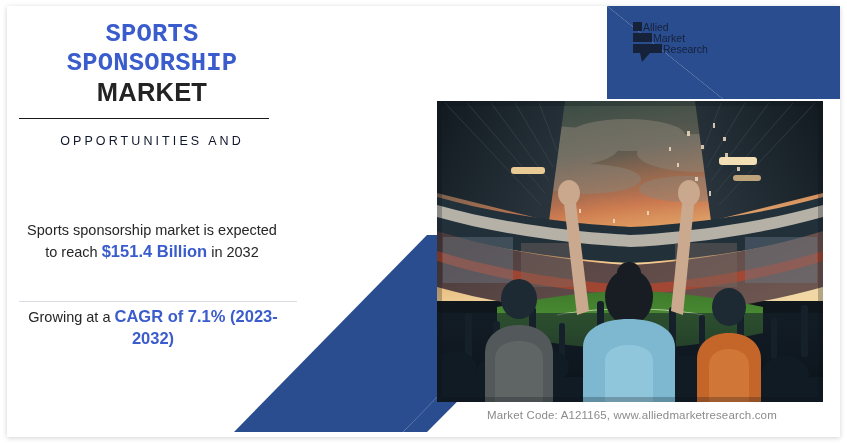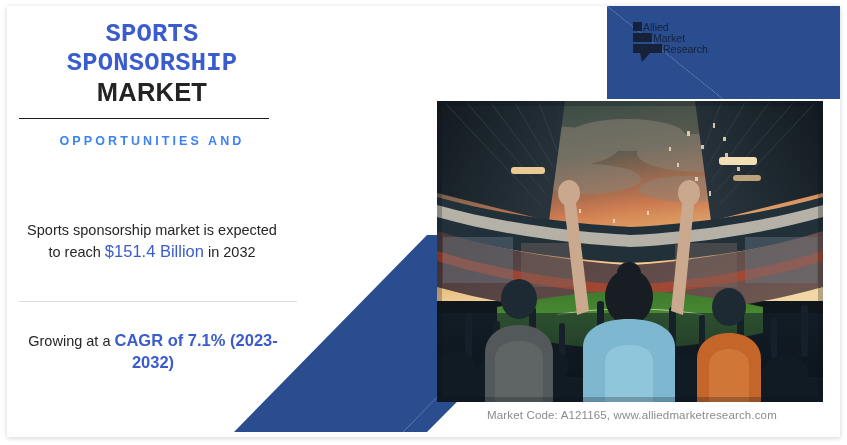--- a/index.html
+++ b/index.html
@@ -73,56 +73,56 @@
   #subtitle-block {
     position: absolute;
     left: 0;
     top: 126px;
     width: 290px;
     text-align: center;
   }
   .subtitle-line {
     display: block;
     font-size: 12.5px;
-    font-weight: bold;
-    color: #3b82f6;
+    font-weight: normal;
+    color: #0f172a;
     letter-spacing: 3.1px;
     line-height: 18.5px;
     text-transform: uppercase;
   }
 
   #market-value-block {
     position: absolute;
     left: 16px;
     top: 214px;
     width: 258px;
     text-align: center;
     font-size: 14.5px;
     line-height: 21px;
     color: #262626;
   }
   #market-value-block .hl {
     color: #3a5ccc;
-    font-weight: normal;
+    font-weight: bold;
     font-size: 16.5px;
   }
 
   #mid-divider {
     position: absolute;
     left: 12px;
     top: 295px;
     width: 278px;
     height: 0;
     border-top: 1px solid #dcdce3;
   }
 
   #cagr-block {
     position: absolute;
     left: 12px;
-    top: 324px;
+    top: 300px;
     width: 268px;
     text-align: center;
     font-size: 14.5px;
     line-height: 21px;
     color: #262626;
   }
   #cagr-block .hl {
     color: #3a5ccc;
     font-weight: bold;
     font-size: 16.5px;

